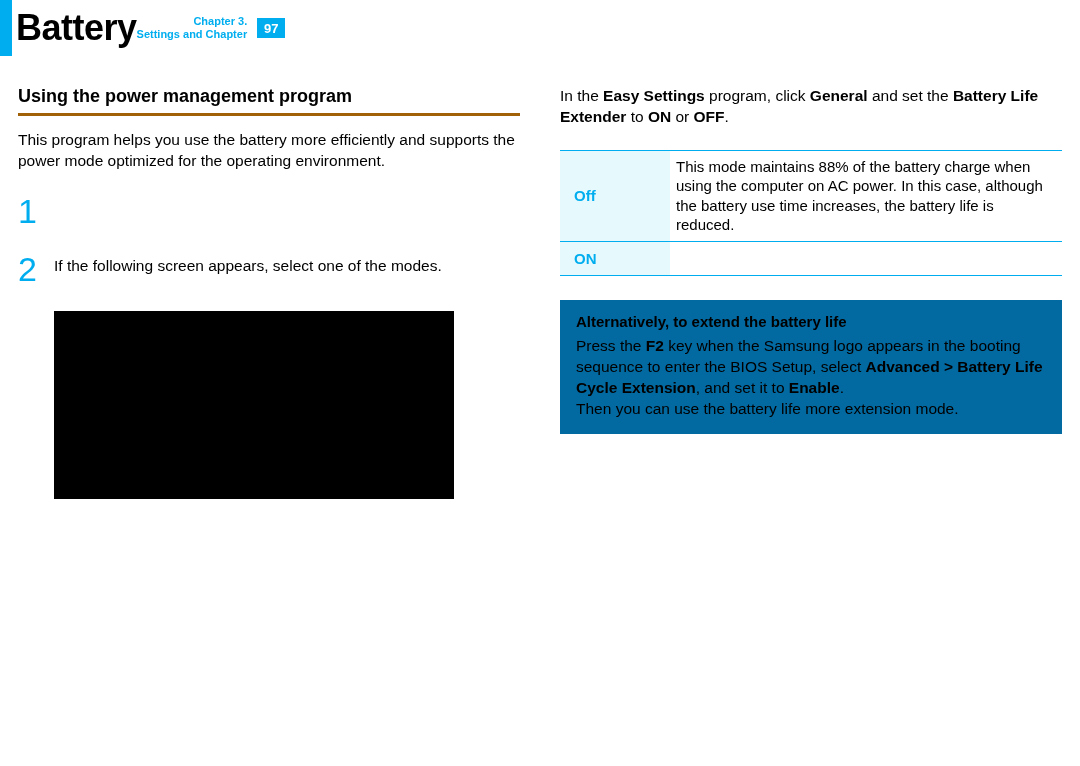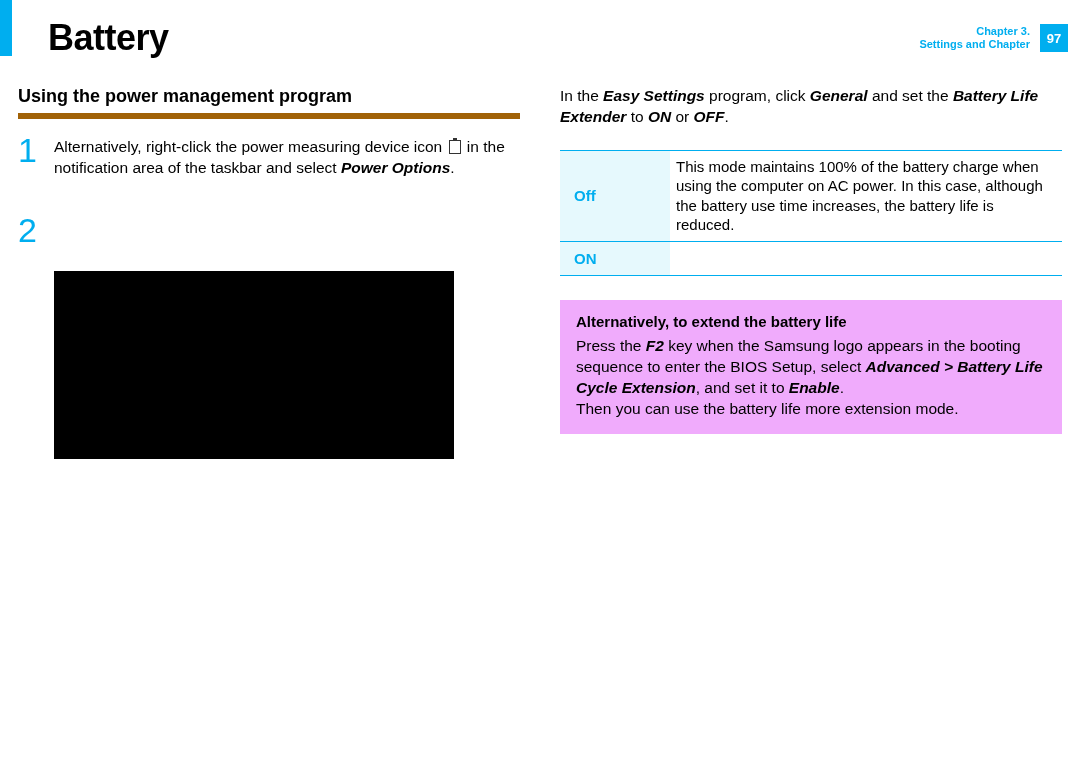--- a/index.html
+++ b/index.html
@@ -14,28 +14,26 @@
   }
   .tab {
     position: absolute;
     left: 0; top: 0;
     width: 12px;
     height: 56px;
     background: #00aeef;
   }
   .header {
     position: absolute;
-    left: 16px; top: 10px;
+    left: 16px; top: 0;
     right: 0;
     height: 56px;
     display: flex;
     align-items: center;
-    justify-content: space-between;
     padding-right: 12px;
-    margin-left: 32px;
   }
   .title {
     font-size: 36px;
     font-weight: 700;
     letter-spacing: -0.5px;
   }
   .chapinfo {
     display: flex;
     align-items: center;
     gap: 10px;
@@ -45,38 +43,38 @@
     color: #00aeef;
     font-weight: 700;
     font-size: 11px;
     line-height: 1.2;
   }
   .pagenum {
     background: #00aeef;
     color: #fff;
     font-weight: 700;
     font-size: 13px;
-    width: 28px; height: 28px;
+    width: 28px; height: 20px;
     display: flex; align-items: center; justify-content: center;
   }
   .columns {
     position: absolute;
     top: 86px;
     left: 18px;
     right: 18px;
     bottom: 12px;
     display: flex;
     gap: 40px;
   }
   .col { flex: 1; min-width: 0; }
   h2 {
     font-size: 18px;
     font-weight: 700;
     padding-bottom: 6px;
-    border-bottom: 6px solid #a16207;
+    border-bottom: 3px solid #a16207;
     margin-bottom: 14px;
   }
   p, .body-text { font-size: 15.5px; line-height: 1.35; }
   .intro { margin-bottom: 22px; }
   .step {
     display: flex;
     gap: 10px;
     margin-bottom: 24px;
   }
   .step-num {
@@ -132,31 +130,31 @@
     align-items: center;
     font-size: 15px;
   }
   .t-key.on-bg { background: #e6f9fd; }
   .t-val {
     padding: 6px 8px 6px 6px;
     font-size: 15px;
     line-height: 1.3;
   }
   .note-box {
-    background: #f0abfc;
+    background: #0369a1;
     padding: 12px 16px 14px;
     font-size: 14.5px;
     line-height: 1.35;
   }
   .note-box .note-title {
     font-weight: 700;
     margin-bottom: 4px;
     font-size: 15px;
   }
-  b { font-weight: 700; font-style: italic; }
+  b { font-weight: 700; }
 </style>
 </head>
 <body>
 
 <div class="tab"></div>
 
 <div class="header">
   <div class="title">Battery</div>
   <div class="chapinfo">
     <div class="chaptext">
@@ -164,46 +162,47 @@
       <div>Settings and Chapter</div>
     </div>
     <div class="pagenum">97</div>
   </div>
 </div>
 
 <div class="columns">
 
   <div class="col">
     <h2>Using the power management program</h2>
+    <p class="intro">This program helps you use the battery more efficiently and supports the power mode optimized for the operating environment.</p>
 
     <div class="step">
       <div class="step-num">1</div>
       <div class="step-body">
-        <p>
-          <span>Alternatively, right-click the power measuring device icon </span><span class="battery-icon"></span><span> in the notification area of the taskbar and select </span><b>Power Options</b><span>.</span>
-        </p>
       </div>
     </div>
 
     <div class="step">
       <div class="step-num">2</div>
+      <div class="step-body">
+        <p>If the following screen appears, select one of the modes.</p>
+      </div>
     </div>
 
     <div class="screenshot"></div>
   </div>
 
   <div class="col">
     <p class="intro">
       <span>In the </span><b>Easy Settings</b><span> program, click </span><b>General</b><span> and set the </span><b>Battery Life Extender</b><span> to </span><b>ON</b><span> or </span><b>OFF</b><span>.</span>
     </p>
 
     <div class="table">
       <div class="table-row">
         <div class="t-key on-bg">Off</div>
-        <div class="t-val">This mode maintains 100% of the battery charge when using the computer on AC power. In this case, although the battery use time increases, the battery life is reduced.</div>
+        <div class="t-val">This mode maintains 88% of the battery charge when using the computer on AC power. In this case, although the battery use time increases, the battery life is reduced.</div>
       </div>
       <div class="table-row">
         <div class="t-key on-bg">ON</div>
       </div>
     </div>
 
     <div class="note-box">
       <div class="note-title">Alternatively, to extend the battery life</div>
       <p>
         <span>Press the </span><b>F2</b><span> key when the Samsung logo appears in the booting sequence to enter the BIOS Setup, select </span><b>Advanced &gt; Battery Life Cycle Extension</b><span>, and set it to </span><b>Enable</b><span>.</span>

